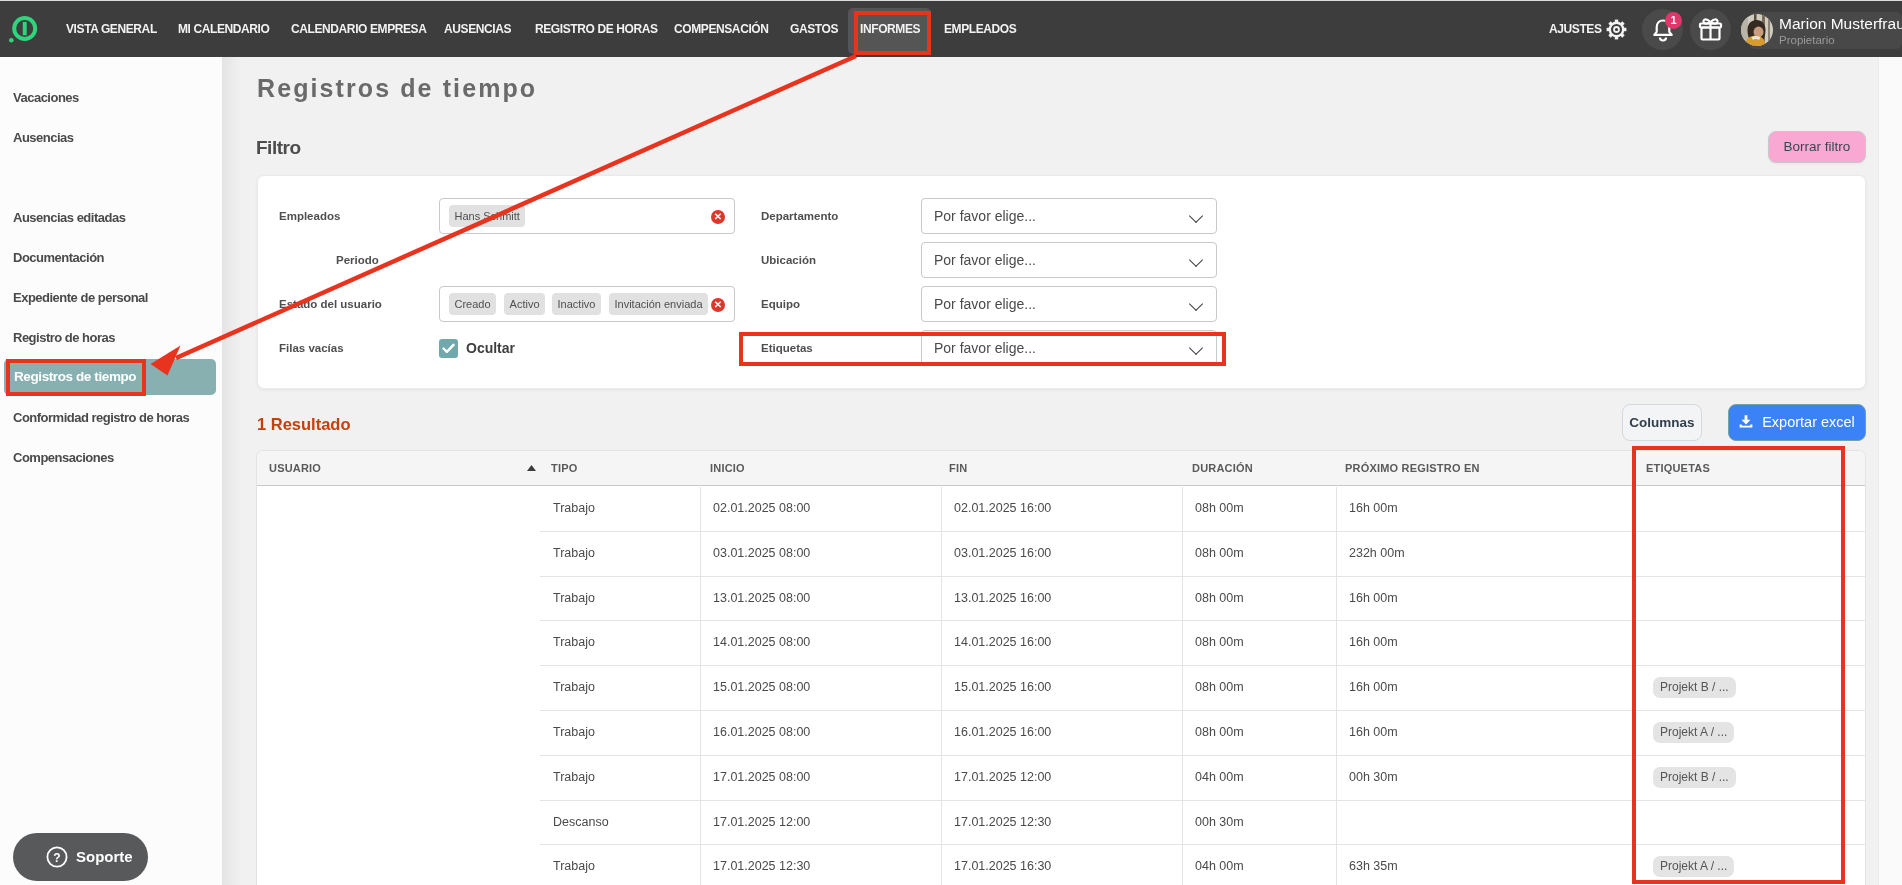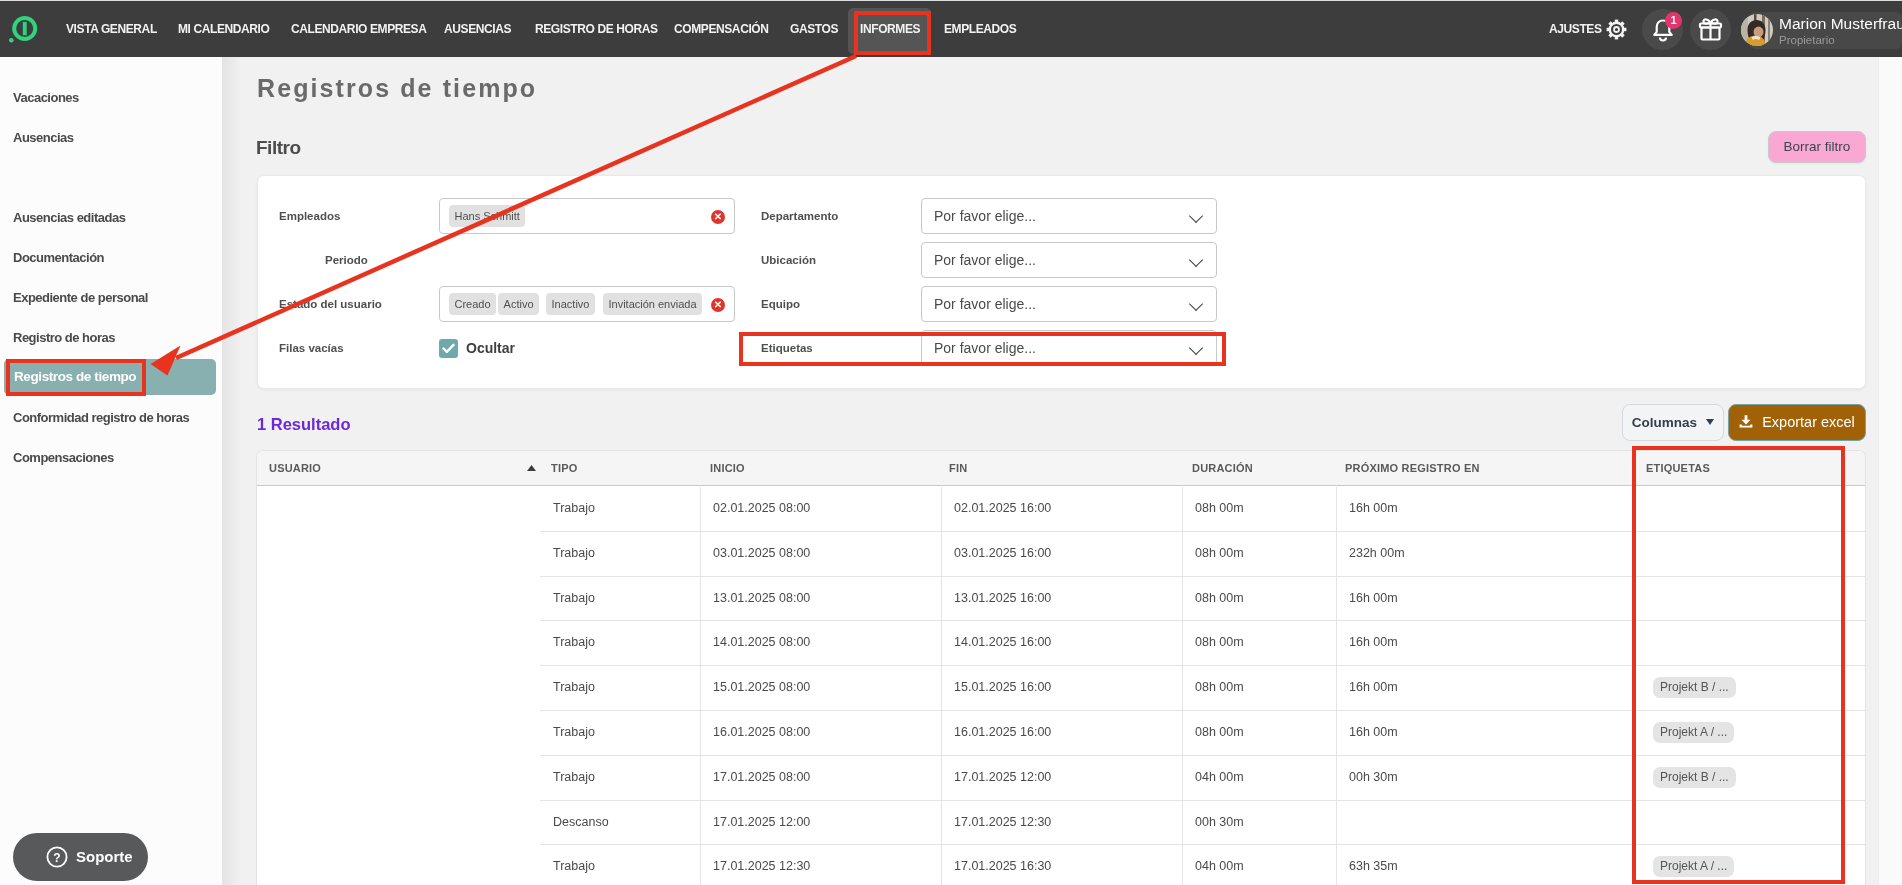--- a/index.html
+++ b/index.html
@@ -21,27 +21,27 @@
   
   #side { position:absolute; left:0; top:57px; width:222px; height:828px; background:#fcfcfc; }
   #sideshadow { position:absolute; left:222px; top:57px; width:20px; height:828px; background:linear-gradient(to right, rgba(0,0,0,0.055), rgba(0,0,0,0)); }
   .sitem { position:absolute; left:0; width:222px; height:36px; line-height:36px; padding-left:13px; font-size:13px; font-weight:bold; letter-spacing:-0.5px; color:#4a4a4a; }
   #pill { position:absolute; left:4px; top:359px; width:212px; height:36px; background:#88b0b1; border-radius:5px; }
   #pill-label { position:absolute; left:14px; top:359px; height:36px; line-height:36px; font-size:13.5px; font-weight:bold; letter-spacing:-0.4px; color:#ffffff; }
 
   
   #h1 { position:absolute; left:257px; top:74px; font-size:25px; font-weight:bold; letter-spacing:2.1px; color:#6a6a6a; }
   #hfiltro { position:absolute; left:256px; top:137px; font-size:19px; font-weight:bold; letter-spacing:-0.5px; color:#4c4c4c; }
-  #hres { position:absolute; left:257px; top:415px; font-size:16.5px; font-weight:bold; color:#6d28d9; }
+  #hres { position:absolute; left:257px; top:415px; font-size:16.5px; font-weight:bold; color:#c2410c; }
 
   
   #borrar { position:absolute; left:1768px; top:131px; width:98px; height:32px; background:#f9a8d4; border:1px solid #c9c9c9; border-radius:8px; font-size:13.5px; color:#3c4652; text-align:center; line-height:30px; box-shadow:0 1px 2px rgba(0,0,0,0.05); }
-  #columnas { position:absolute; left:1622px; top:404px; width:102px; height:37px; background:#f3f4f6; border:1px solid #d5d8dc; border-radius:8px; font-size:13.5px; font-weight:bold; color:#31404d; text-align:center; line-height:35px; }
+  #columnas { position:absolute; left:1622px; top:404px; width:80px; height:37px; background:#f3f4f6; border:1px solid #d5d8dc; border-radius:8px; font-size:13.5px; font-weight:bold; color:#31404d; text-align:center; line-height:35px; }
   #columnas .caret { display:inline-block; width:0; height:0; border-left:4.5px solid transparent; border-right:4.5px solid transparent; border-top:6px solid #31404d; margin-left:9px; vertical-align:middle; margin-top:-2px; }
-  #exportar { position:absolute; left:1728px; top:404px; width:138px; height:37px; background:#a16207; border:1px solid #74a3a5; border-radius:8px; font-size:14.5px; color:#fff; text-align:center; line-height:35px; }
+  #exportar { position:absolute; left:1728px; top:404px; width:138px; height:37px; background:#3b82f6; border:1px solid #74a3a5; border-radius:8px; font-size:14.5px; color:#fff; text-align:center; line-height:35px; }
 
   
   #fcard { position:absolute; left:257px; top:175px; width:1609px; height:214px; background:#fff; border-radius:7px; border:1px solid #eaeaea; box-shadow:0 1px 3px rgba(0,0,0,0.06); }
   .flabel { position:absolute; font-size:11.5px; font-weight:bold; color:#4f4f4f; }
   .finput { position:absolute; left:181px; width:296px; height:36px; border:1px solid #c9c9c9; border-radius:4px; background:#fff; }
   .fselect { position:absolute; left:663px; width:296px; height:36px; border:1px solid #c9c9c9; border-radius:4px; background:#fff; font-size:14px; color:#4a4a4a; line-height:34px; padding-left:12px; }
   .chev { position:absolute; right:15px; top:12px; width:10px; height:10px; border-right:1.8px solid #3f3f3f; border-bottom:1.8px solid #3f3f3f; transform:rotate(45deg); }
   .chip { display:inline-block; height:22px; line-height:22px; background:#e1e1e1; border-radius:4px; padding:0 5.5px; font-size:11px; color:#4f4f4f; vertical-align:top; }
   .redx { position:absolute; right:9px; top:11px; width:14px; height:14px; border-radius:50%; background:#e0352b; color:#fff; font-size:10px; font-weight:bold; text-align:center; line-height:13px; }
   #checkbox { position:absolute; left:181px; top:163px; width:19px; height:19px; background:#6fa9ab; border-radius:3px; color:#fff; text-align:center; line-height:19px; font-size:13px; }
@@ -168,30 +168,30 @@
 <div id="borrar">Borrar filtro</div>
 <div id="columnas">Columnas<span class="caret"></span></div>
 <div id="exportar">
   <svg style="vertical-align:middle;margin-right:9px;margin-top:-4px;" width="14" height="13" viewBox="0 0 14 13">
     <path d="M5.6 0.2 h2.8 v4.6 h3.1 L7 9.4 L2.5 4.8 h3.1 z" fill="#fff"></path>
     <path d="M0.6 9.4 v3.2 h12.8 v-3.2 h-2.2 v1.4 h-8.4 v-1.4 z" fill="#fff"></path>
   </svg>Exportar excel</div>
 
 <div id="fcard">
   <div class="flabel" style="left:21px;top:34px;">Empleados</div>
-  <div class="flabel" style="left:27px;top:78px;padding-left:40px;">Periodo</div>
+  <div class="flabel" style="left:38px;top:78px;padding-left:40px;">Periodo</div>
   <div class="flabel" style="left:21px;top:122px;">Estado del usuario</div>
   <div class="flabel" style="left:21px;top:166px;">Filas vacías</div>
   <div class="flabel" style="left:503px;top:34px;">Departamento</div>
   <div class="flabel" style="left:503px;top:78px;">Ubicación</div>
   <div class="flabel" style="left:503px;top:122px;">Equipo</div>
   <div class="flabel" style="left:503px;top:166px;">Etiquetas</div>
 
   <div class="finput" style="top:22px;"><span class="chip" style="margin:6px 0 0 9px;">Hans Schmitt</span><div class="redx">✕</div></div>
-  <div class="finput" style="top:110px;white-space:nowrap;"><span class="chip" style="margin:6px 0 0 9px;">Creado</span><span class="chip" style="margin:6px 0 0 2px;">Activo</span><span class="chip" style="margin:6px 0 0 7px;">Inactivo</span><span class="chip" style="margin:6px 0 0 8px;">Invitación enviada</span><div class="redx">✕</div></div>
+  <div class="finput" style="top:110px;white-space:nowrap;"><span class="chip" style="margin:6px 0 0 9px;">Creado</span><span class="chip" style="margin:6px 0 0 8px;">Activo</span><span class="chip" style="margin:6px 0 0 7px;">Inactivo</span><span class="chip" style="margin:6px 0 0 8px;">Invitación enviada</span><div class="redx">✕</div></div>
   <div id="checkbox"><svg width="13" height="11" viewBox="0 0 13 11" style="margin-top:4px;">
         <path d="M1.5 5.5 L4.8 8.8 L11.5 1.8" fill="none" stroke="#fff" stroke-width="2.4" stroke-linecap="round" stroke-linejoin="round"></path>
       </svg></div>
   <div id="ocultar">Ocultar</div>
 
   <div class="fselect" style="top:22px;">Por favor elige...<div class="chev"></div></div>
   <div class="fselect" style="top:66px;">Por favor elige...<div class="chev"></div></div>
   <div class="fselect" style="top:110px;">Por favor elige...<div class="chev"></div></div>
   <div class="fselect" style="top:154px;">Por favor elige...<div class="chev"></div></div>
 </div>

